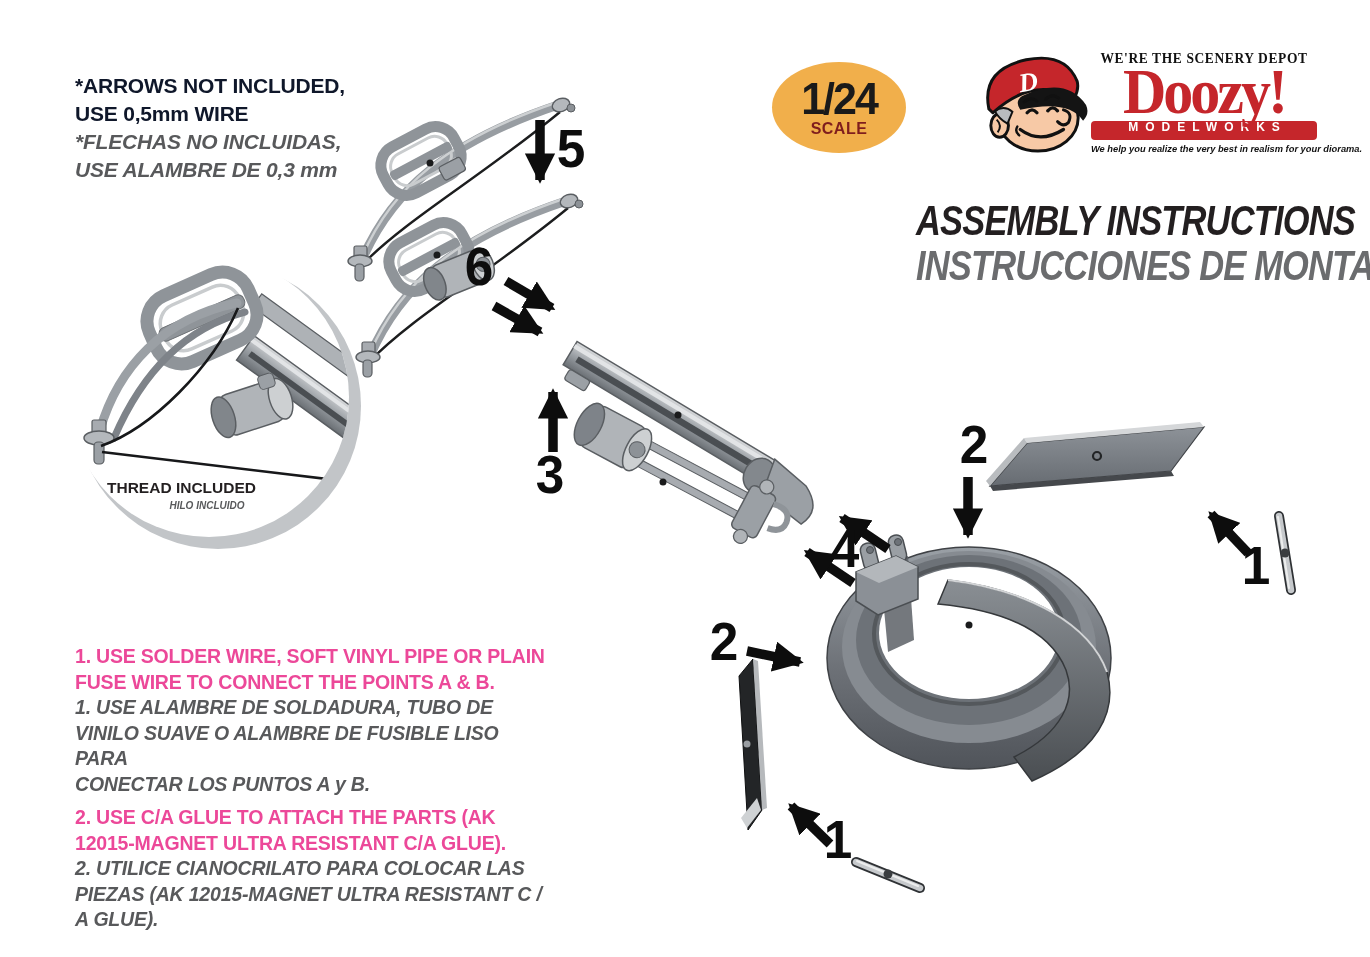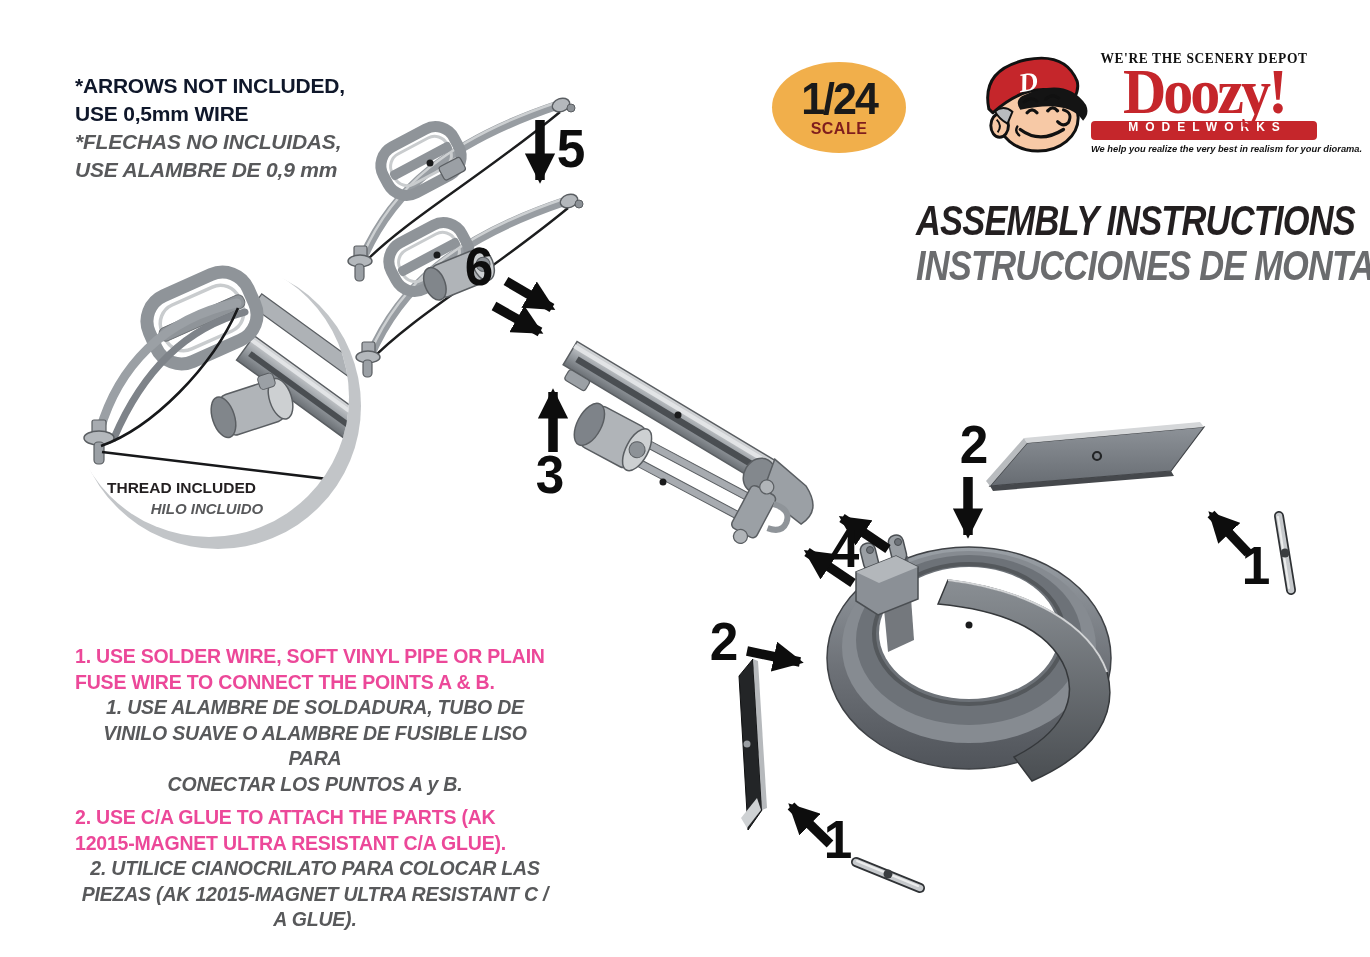--- a/index.html
+++ b/index.html
@@ -28,25 +28,25 @@
   .mworks span{color:#fff;font-size:12px;font-weight:bold;letter-spacing:7px;text-indent:7px;line-height:12px;}
   .tagline{margin-top:4px;font-size:9.3px;font-weight:bold;font-style:italic;color:#111;white-space:nowrap;text-align:right;}
   
   .title{left:830px;top:198px;width:478px;text-align:right;font-style:italic;font-weight:bold;
          font-size:42px;line-height:45px;letter-spacing:-1px;transform:scaleX(0.82);transform-origin:100% 50%;white-space:nowrap;}
   .title .en{color:#231f20;}
   .title .es{color:var(--title-gray,#6B6C6E);}
   
   .instr{left:75px;width:480px;font-size:19.5px;line-height:25.5px;letter-spacing:-0.2px;}
   .instr .en{font-weight:bold;color:#ec4899;margin-top:48px;}
-  .instr .es{font-weight:bold;font-style:italic;color:var(--gray-text,#58595B);text-align:center;}
+  .instr .es{font-weight:bold;font-style:italic;color:var(--gray-text,#58595B);}
   .i1{top:596px;} .i2{top:757px;}
   
   .cap-en{left:107px;top:479px;width:200px;font-size:15.5px;font-weight:bold;color:#231f20;}
-  .cap-es{left:107px;top:500px;width:200px;text-align:center;font-size:15px;font-weight:bold;font-style:italic;color:var(--gray-text,#58595B);}
+  .cap-es{left:107px;top:500px;width:200px;text-align:center;font-size:10px;font-weight:bold;font-style:italic;color:var(--gray-text,#58595B);}
   
   .marker{position:absolute;font-size:54px;font-weight:bold;line-height:44px;letter-spacing:-2px;color:#0d0d0d;transform:scaleX(0.95);}
 </style>
 </head>
 <body>
 
 <div class="sheet">
 
   <svg class="abs" style="left:0;top:0" width="1370" height="957" viewBox="0 0 1370 957">
     <defs>
@@ -247,21 +247,21 @@
       <line x1="968" y1="477" x2="968" y2="535" marker-end="url(#ah)"></line>
       <line x1="1248" y1="553" x2="1211" y2="514" marker-end="url(#ah)"></line>
       <line x1="747" y1="651" x2="800" y2="662" marker-end="url(#ah)"></line>
       <line x1="830" y1="844" x2="791" y2="806" marker-end="url(#ah)"></line>
     </g>
   </svg>
 
   <div class="abs pre note-en">*ARROWS NOT INCLUDED,
 USE 0,5mm WIRE</div>
   <div class="abs pre note-es">*FLECHAS NO INCLUIDAS,
-USE ALAMBRE DE 0,9 mm</div>
+USE ALAMBRE DE 0,3 mm</div>
 
   <div class="abs badge">
     <div class="val">1/24</div>
     <div class="lab">SCALE</div>
   </div>
 
   <div class="abs brand">
     <svg width="118" height="108" viewBox="0 0 120 110">
       <ellipse cx="64" cy="71" rx="41" ry="34" fill="#F7C9A6" stroke="#111" stroke-width="3"></ellipse>
       <ellipse cx="25" cy="79" rx="9" ry="12" fill="#F7C9A6" stroke="#111" stroke-width="3"></ellipse>

